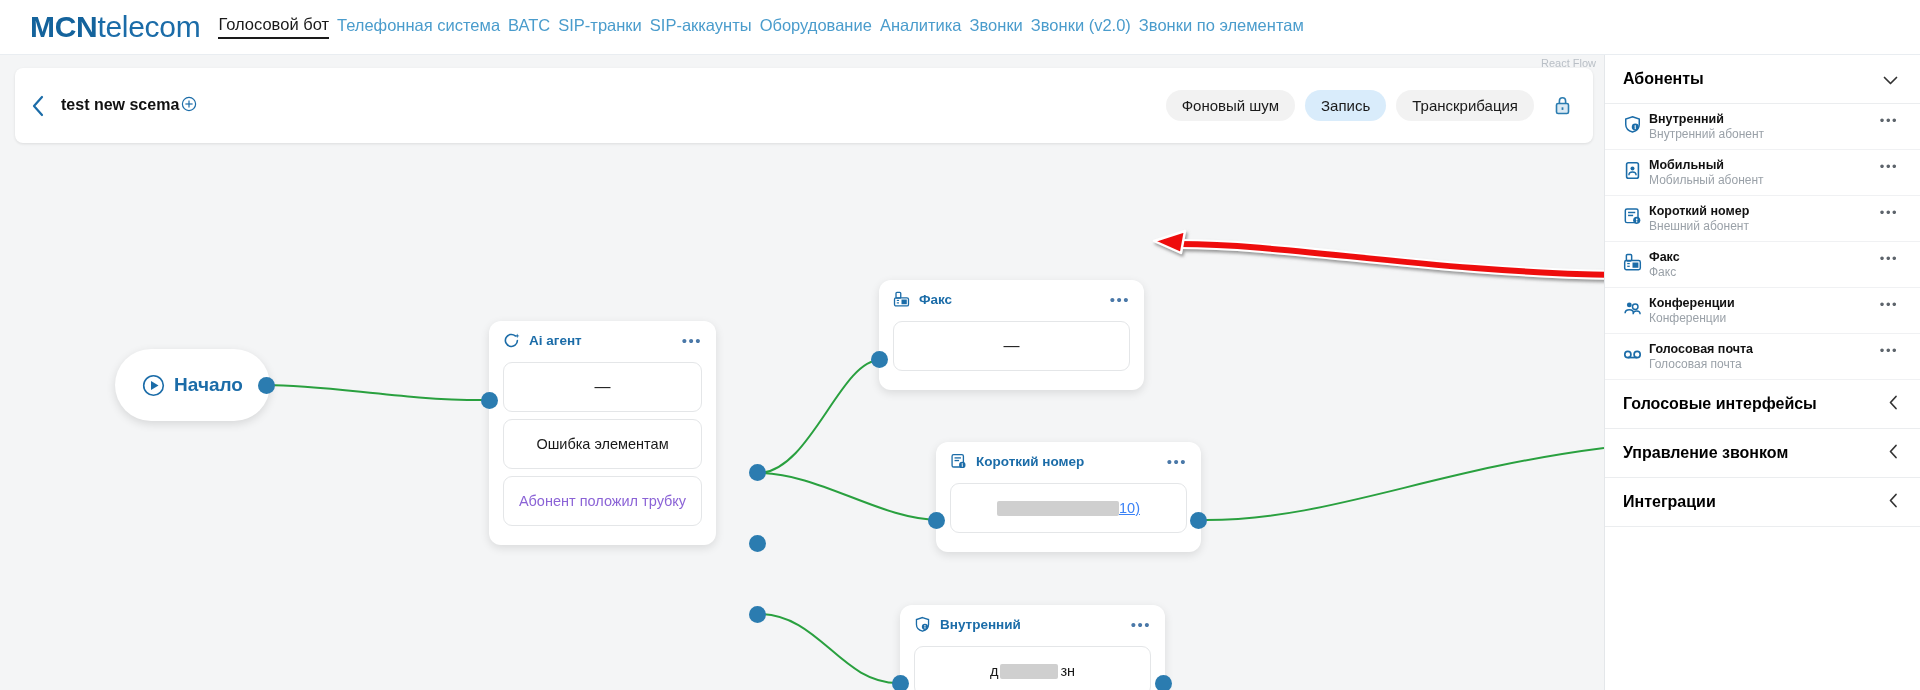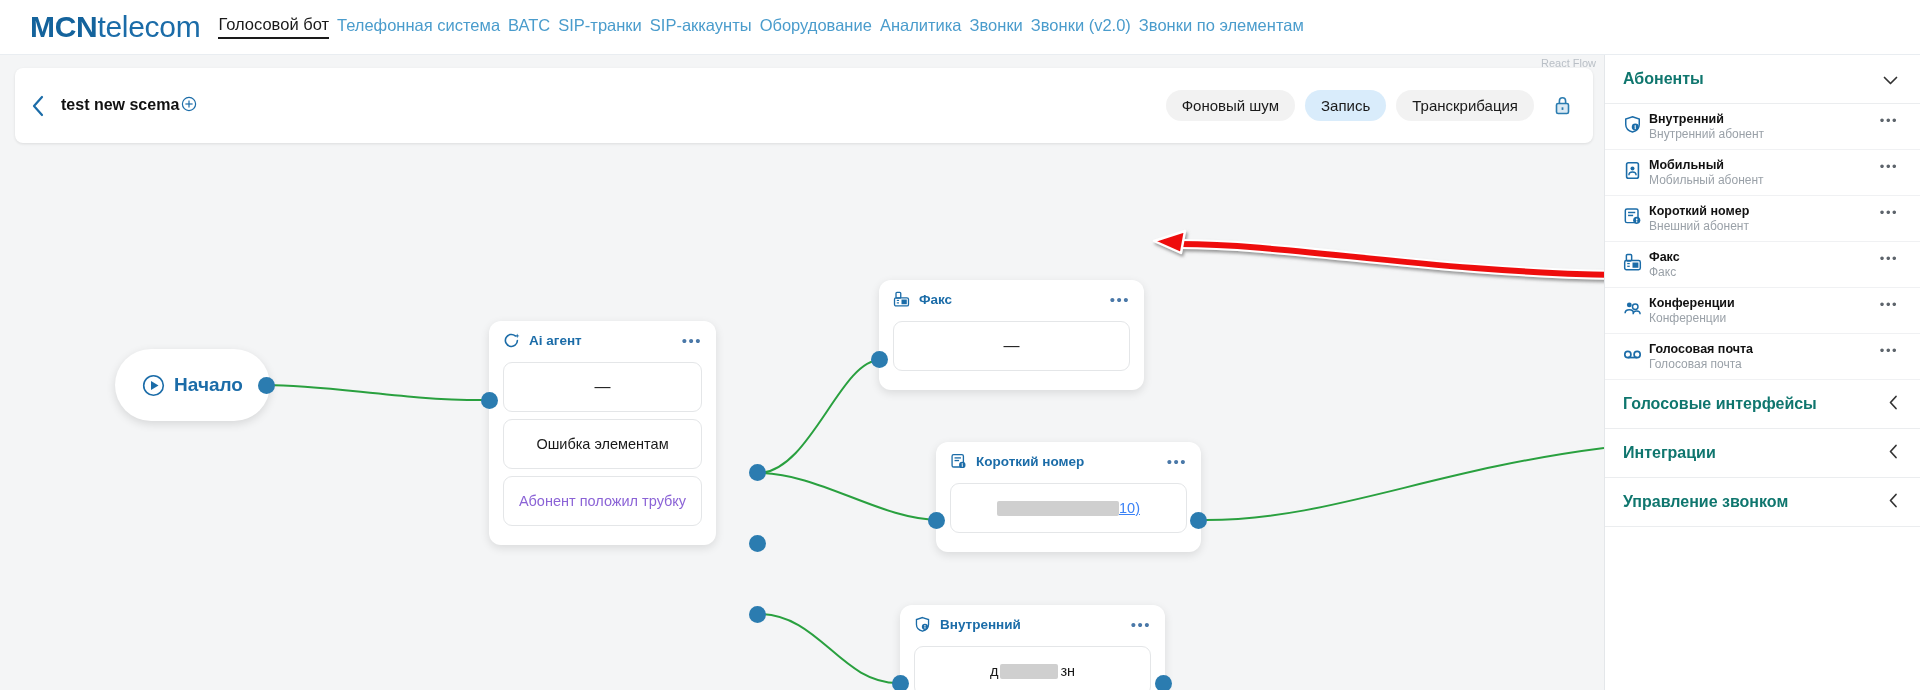--- a/index.html
+++ b/index.html
@@ -94,21 +94,21 @@
 
   
   .sidebar {
     position: absolute; right: 0; top: 55px; width: 316px; height: 635px;
     background: #fff; border-left: 1px solid #e4e7ea;
   }
   .sb-section {
     display: flex; align-items: center; padding: 15px 22px 15px 18px;
     border-bottom: 1px solid #ebedef; cursor: pointer;
   }
-  .sb-section .t { font-size: 16px; font-weight: 700; color: #0f766e; }
+  .sb-section .t { font-size: 16px; font-weight: 700; color: #000000; }
   .sb-section .chev { margin-left: auto; color: #333; font-size: 15px; }
   .sb-item {
     display: flex; align-items: flex-start; padding: 8px 22px 8px 18px;
     border-bottom: 1px solid #f0f1f3; cursor: pointer;
   }
   .sb-item .ic { width: 26px; flex: 0 0 26px; color: #1b6ca8;
                  display: flex; align-items: center; justify-content: flex-start;
                  margin-top: 3px; }
   .sb-item .txt { display: flex; flex-direction: column; gap: 1px; }
   .sb-item .n { font-size: 12.5px; font-weight: 700; color: #111; }
@@ -415,32 +415,32 @@
     <div class="sb-section">
       <span class="t">Голосовые интерфейсы</span>
       <span class="chev">
         <svg width="9" height="15" viewBox="0 0 9 15">
             <polyline points="7,1.5 1.5,7.5 7,13.5" fill="none" stroke="#333" stroke-width="1.7" stroke-linecap="round" stroke-linejoin="round"></polyline>
           </svg>
       </span>
     </div>
 
     <div class="sb-section">
+      <span class="t">Управление звонком</span>
+      <span class="chev">
+        <svg width="9" height="15" viewBox="0 0 9 15">
+            <polyline points="7,1.5 1.5,7.5 7,13.5" fill="none" stroke="#333" stroke-width="1.7" stroke-linecap="round" stroke-linejoin="round"></polyline>
+          </svg>
+      </span>
+    </div>
+
+    <div class="sb-section">
       <span class="t">Интеграции</span>
       <span class="chev">
         <svg width="9" height="15" viewBox="0 0 9 15">
             <polyline points="7,1.5 1.5,7.5 7,13.5" fill="none" stroke="#333" stroke-width="1.7" stroke-linecap="round" stroke-linejoin="round"></polyline>
           </svg>
       </span>
     </div>
 
-    <div class="sb-section">
-      <span class="t">Управление звонком</span>
-      <span class="chev">
-        <svg width="9" height="15" viewBox="0 0 9 15">
-            <polyline points="7,1.5 1.5,7.5 7,13.5" fill="none" stroke="#333" stroke-width="1.7" stroke-linecap="round" stroke-linejoin="round"></polyline>
-          </svg>
-      </span>
-    </div>
-
   </div>
 
 </div>
 
 </body></html>

